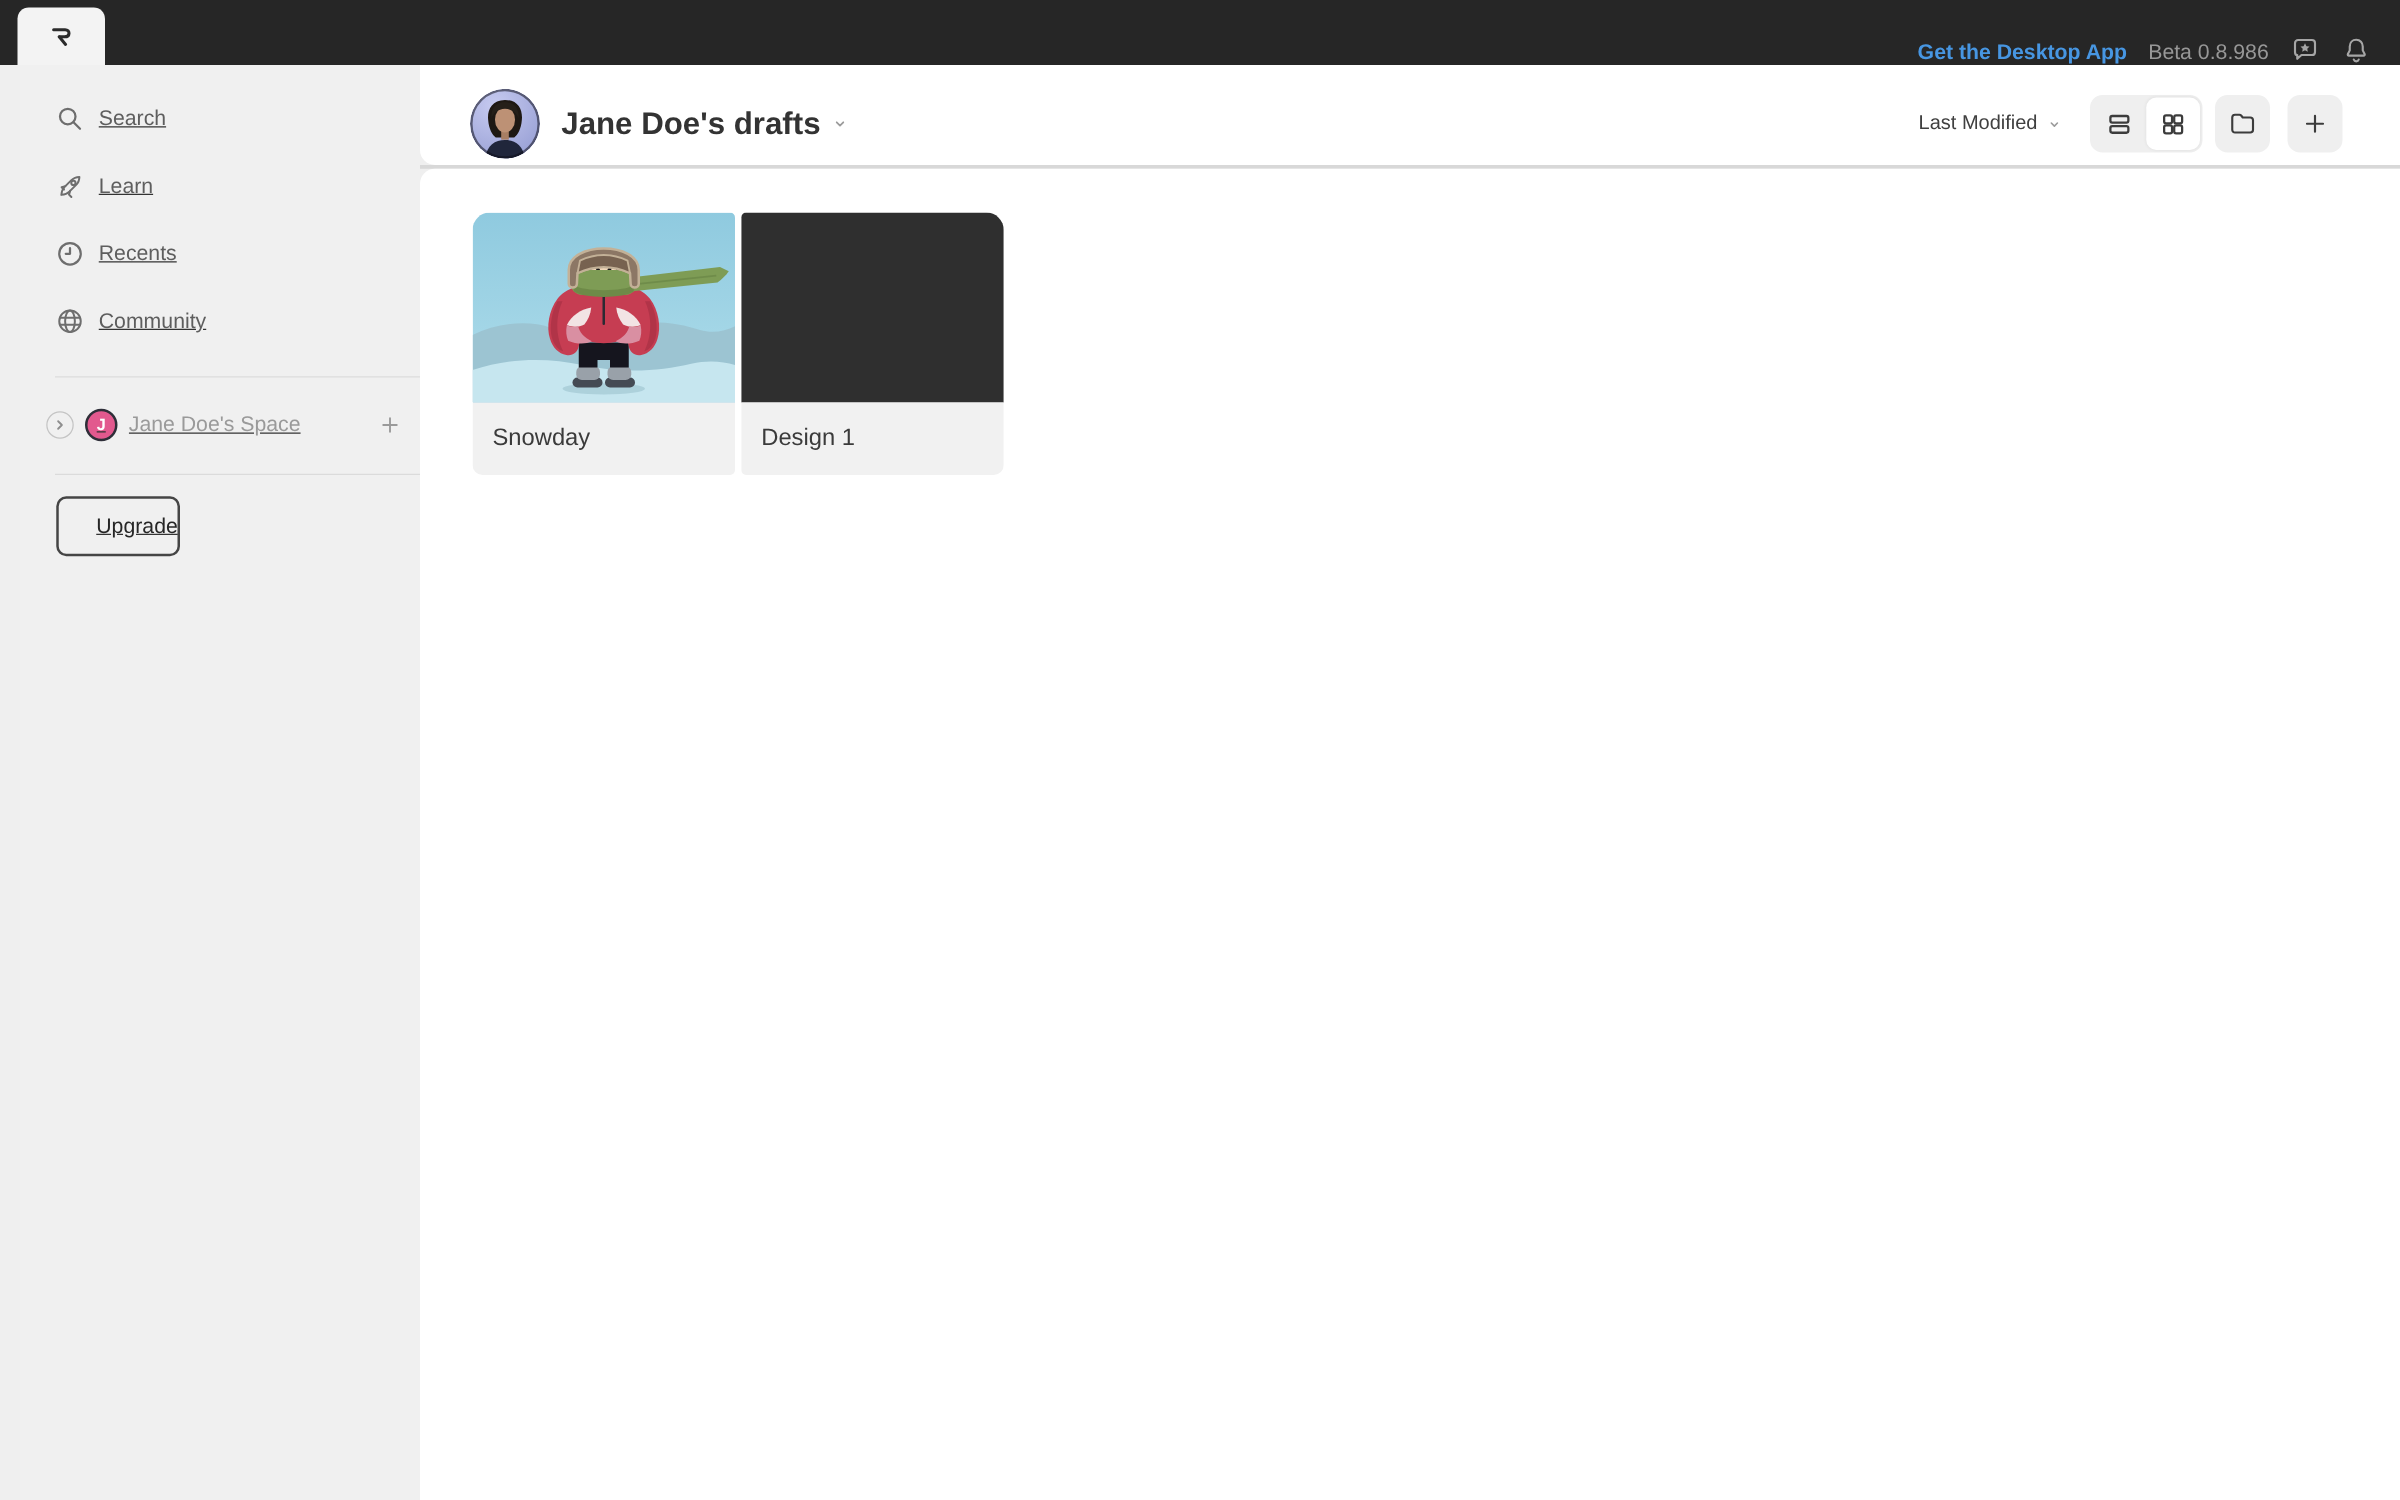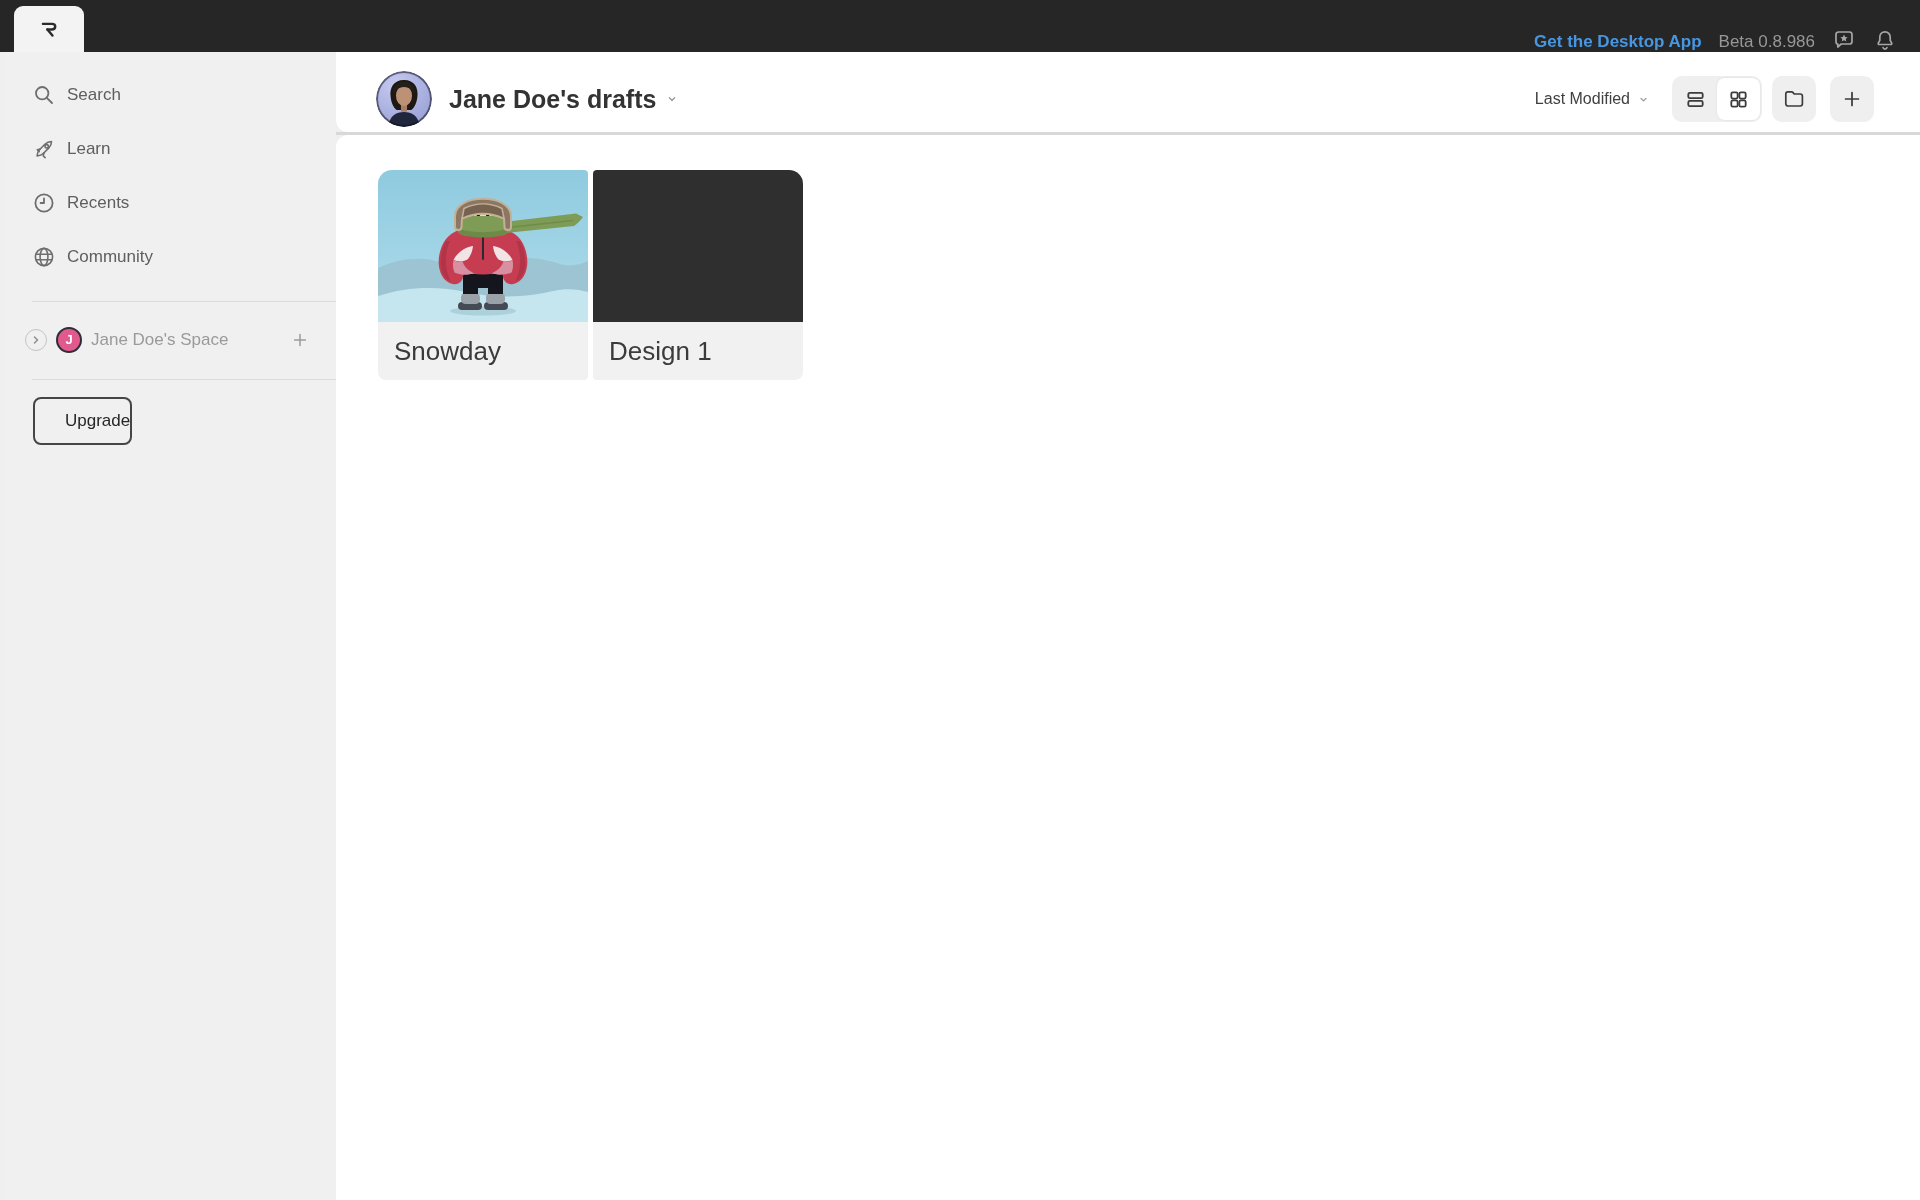--- a/index.html
+++ b/index.html
@@ -23,22 +23,22 @@
   .topbar-right {
     position:absolute; right:23px; top:0; height:52px;
     display:flex; align-items:flex-end; gap:17px;
   }
   .desktop-link { color:#4796E2; font-size:17px; font-weight:700; text-decoration:none; cursor:pointer; }
   .beta { color:#979797; font-size:17px;margin-top:48px; }
   .topbar-icon { color:#A6A6A6; cursor:pointer; display:flex; }
 
   
   .sidebar {
-    position:absolute; left:4px; top:52px; width:334px; height:1148px;
-    background:#F0F0F0; border-right:2px solid #DCDCDC;
+    position:absolute; left:16px; top:52px; width:334px; height:1148px;
+    background:#F0F0F0; border-right:2px solid #DCDCDC;text-decoration:underline;
   }
   .nav { padding-top:16px; }
   .nav-item {
     height:54px; display:flex; align-items:center; gap:11px;
     padding-left:28px; cursor:pointer; color:#6E6E6E;
   }
   .nav-item .label { font-size:17px; color:#5E5E5E; }
   .side-divider { height:1px; background:#DBDBDB; margin:17px 0 0 28px; }
   .space-row {
     margin:14px 12px 0 12px; height:47px; border-radius:8px;
@@ -101,21 +101,21 @@
 
   
   .file-grid { display:flex; gap:5px; }
   .file-card { width:210px; cursor:pointer; overflow:hidden; }
   .file-card:first-child { border-radius:14px 4px 4px 8px; }
   .file-card:last-child { border-radius:4px 14px 8px 4px; }
   .thumb { width:210px; height:152px; }
   .thumb.dark { background:#2F2F2F; }
   .file-label {
     height:58px; background:#F1F1F1; display:flex; align-items:center;
-    padding-left:16px; font-size:26px; color:#3B3B3B;
+    padding-left:16px; font-size:19px; color:#3B3B3B;
   }
 </style>
 </head>
 <body>
 
 <svg width="0" height="0" style="position:absolute">
   <defs>
     <radialGradient id="avBg" cx="35%" cy="25%" r="90%">
       <stop offset="0" stop-color="#C6CAF0"></stop>
         <stop offset="1" stop-color="#959DD3"></stop>

